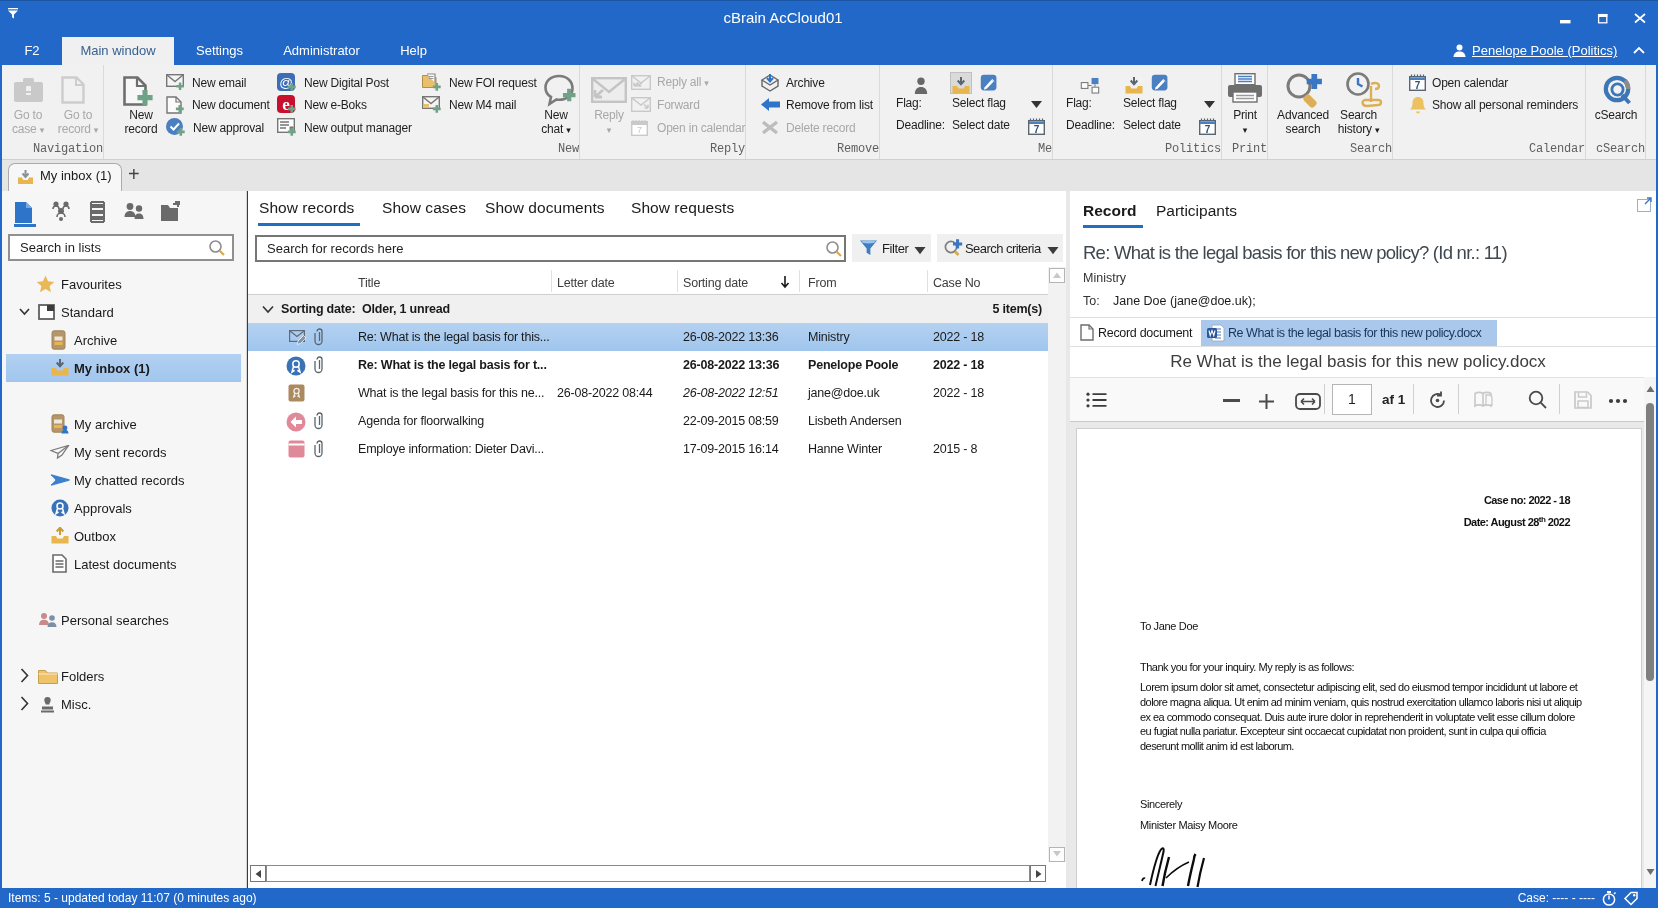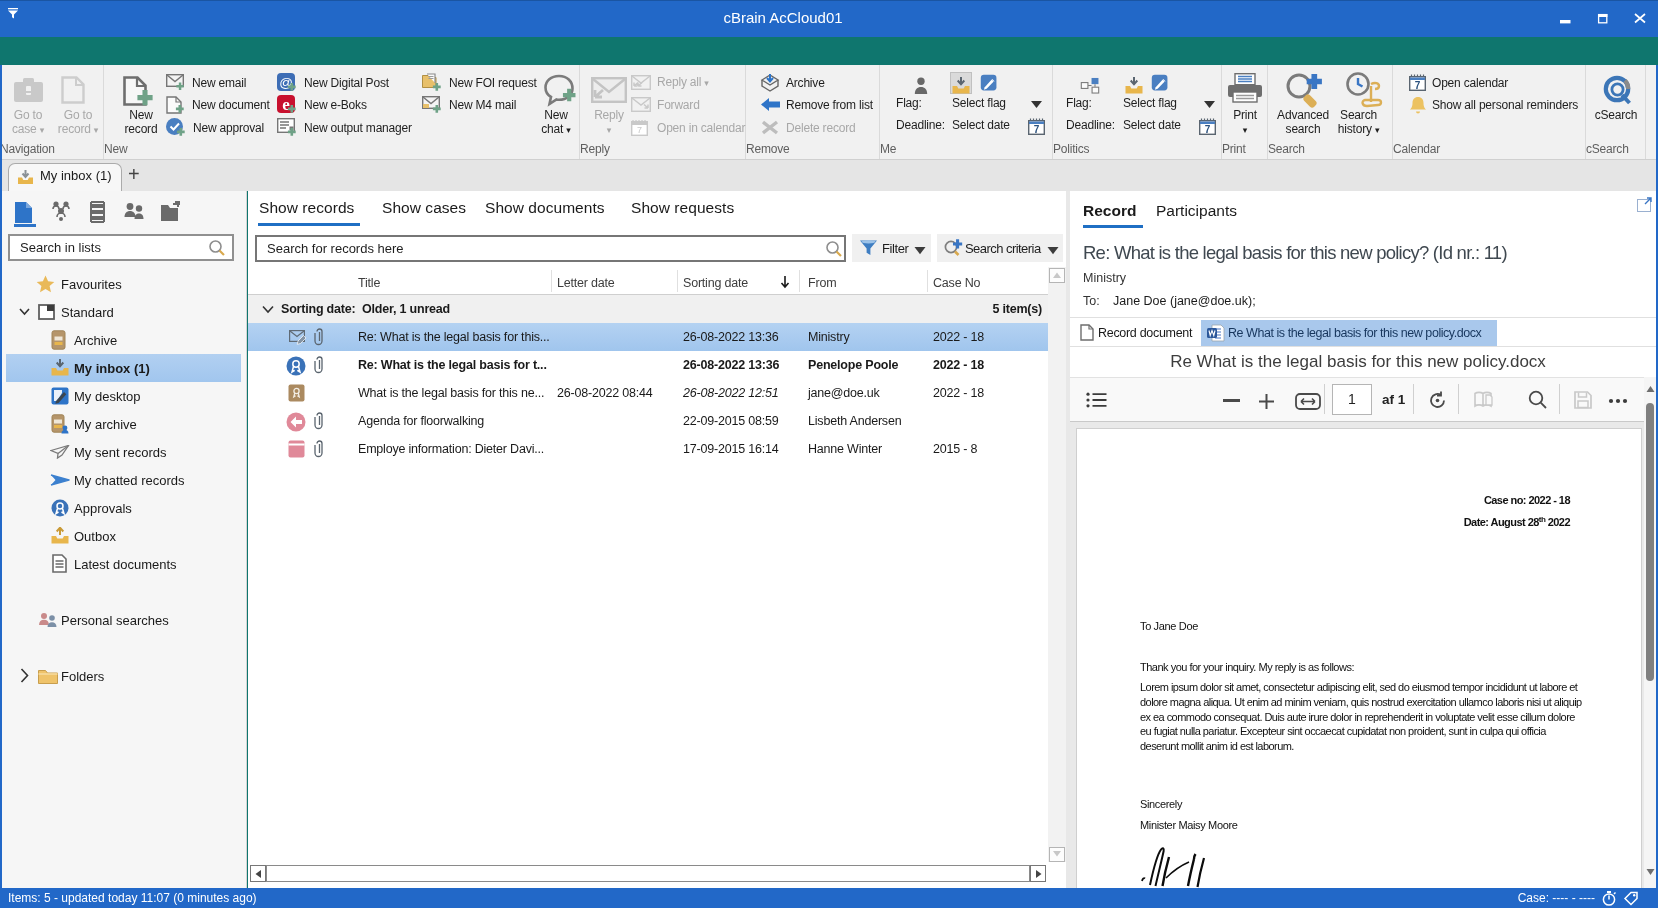--- a/index.html
+++ b/index.html
@@ -1,26 +1,26 @@
 <!DOCTYPE html>
 <html><head>
 <meta charset="utf-8">
 <style>
 * { margin:0; padding:0; box-sizing:border-box; }
 html,body { width:1658px; height:908px; }
-#app { position:relative; width:1658px; height:908px; font-family:"Liberation Sans",sans-serif; background:#0f766e; overflow:hidden; -webkit-font-smoothing:antialiased; }
+#app { position:relative; width:1658px; height:908px; font-family:"Liberation Sans",sans-serif; background:#14532d; overflow:hidden; -webkit-font-smoothing:antialiased; }
 .abs { position:absolute; }
 #titlebar { position:absolute; left:0; top:0; width:1658px; height:37px; background:#2268c8; }
 #titlebar .wtitle { width:1566px; text-align:center; top:9px; color:#fff; font-size:15px; }
 #menurow { position:absolute; left:0; top:37px; width:1658px; height:28px; background:#2268c8; }
 .mtab { position:absolute; top:0; height:28px; line-height:28px; color:#fff; font-size:13px; text-align:center; }
 .mtab.active { background:#f0f0f0; color:#39618f; }
 #ribbon { position:absolute; left:0; top:65px; width:1658px; height:95px; background:#f1f1f1; border-bottom:1px solid #d0d0d0; }
 .rgroup { position:absolute; top:0; height:94px; border-right:1px solid #dadada; }
-.rglabel { position:absolute; bottom:3px; width:100%; text-align:left; font-size:12px; color:#5f5f5f; letter-spacing:-0.2px;}
+.rglabel { position:absolute; bottom:3px; width:100%; text-align:right; font-size:12px; color:#5f5f5f; letter-spacing:-0.2px;font-family:Liberation Mono, monospace;}
 .rbig { position:absolute; text-align:center; font-size:12px; color:#1e1e1e; letter-spacing:-0.2px; line-height:14px;}
 .rsmall { position:absolute; height:22px; line-height:22px; font-size:12px; color:#1e1e1e; white-space:nowrap; letter-spacing:-0.2px;}
 .rsmall svg, .rsmall .ric { vertical-align:middle; }
 .rsmall .rtxt { vertical-align:middle; margin-left:5px; }
 .disabled { color:#a8a8a8 !important; }
 #tabstrip { position:absolute; left:0; top:160px; width:1658px; height:31px; background:#e5e5e5; }
 .doctab { position:absolute; left:8px; top:3px; width:114px; height:28px; background:#f7f7f7; border:1px solid #ababab; border-bottom:none; border-radius:7px 7px 0 0; }
 #sidebar { position:absolute; left:0; top:191px; width:247px; height:697px; background:#f6f6f6; border-right:1px solid #d4d4d4; }
 #centerpanel { position:absolute; left:248px; top:191px; width:818px; height:697px; background:#fff; }
 #rightpanel { position:absolute; left:1070px; top:191px; width:588px; height:697px; background:#fff; }
@@ -41,20 +41,35 @@
     <svg class="abs" style="left:7px;top:8px" width="12" height="12" viewBox="0 0 12 12">
         <path d="M1 2.5 h10 L7 6.5 v4 l-2-1.2 V6.5Z" fill="#fff"></path>
         <rect x="1" y="0" width="10" height="1.3" fill="#fff"></rect>
       </svg>
     <svg class="abs" style="left:1556px;top:8px" width="100" height="20" viewBox="0 0 100 20">
       <rect x="4" y="12" width="10.5" height="3.4" fill="#fff"></rect>
       <rect x="42.6" y="6.6" width="8.2" height="8.2" fill="none" stroke="#fff" stroke-width="1.3"></rect>
       <rect x="42" y="6" width="9.4" height="3" fill="#fff"></rect>
       <path d="M79 6 L89 14.5 M89 6 L79 14.5" stroke="#fff" stroke-width="1.7"></path>
     </svg>
+  </div>
+  <div id="menurow">
+    <div class="mtab" style="left:10px;width:44px;">F2</div>
+    <div class="mtab active" style="left:62px;width:112px;">Main window</div>
+    <div class="mtab" style="left:188px;width:63px;">Settings</div>
+    <div class="mtab" style="left:282px;width:79px;">Administrator</div>
+    <div class="mtab" style="left:396px;width:35px;">Help</div>
+    <svg class="abs" style="left:1451px;top:5px" width="17" height="17" viewBox="0 0 17 17">
+        <circle cx="8.5" cy="5.5" r="3" fill="#fff"></circle>
+        <path d="M2.5 15c0-3.5 2.5-5.5 6-5.5s6 2 6 5.5Z" fill="#fff"></path>
+      </svg>
+    <div class="abs" style="left:1472px;top:6px;color:#fff;font-size:13px;text-decoration:underline;">Penelope Poole (Politics)</div>
+    <svg class="abs" style="left:1632px;top:8px" width="14" height="12" viewBox="0 0 14 12">
+        <path d="M2 8 L7 3 L12 8" stroke="#fff" stroke-width="1.8" fill="none"></path>
+      </svg>
   </div>
   <div id="ribbon">
 
     <div class="rgroup" style="left:0;width:104px;">
       <svg class="abs" style="left:14px;top:13px" width="29" height="24" viewBox="0 0 29 24">
           <rect x="0" y="4" width="29" height="20" rx="2" fill="#c9c9c9"></rect>
           <rect x="9" y="0" width="11" height="6" rx="1.5" fill="#c9c9c9"></rect>
           <rect x="12" y="8" width="5" height="9" rx="1" fill="#f1f1f1"></rect>
           <rect x="12" y="13" width="5" height="2" fill="#c9c9c9"></rect>
         </svg>
@@ -355,28 +370,20 @@
         </svg>
         <span class="lbl" style="left:74px;">Archive</span>
       </div>
     <div class="treerow" style="top:163px;background:linear-gradient(#b2d0f1,#a1c6ee);left:6px;width:235px;">
         <svg class="abs" style="left:45px;top:5px" width="18" height="17" viewBox="0 0 18 17">
           <path d="M9 0v7M5.7 3.5 9 7.3l3.3-3.8" stroke="#5a6570" stroke-width="2" fill="none"></path>
           <path d="M0.5 9 h4.5l1.3 2.5h5.4L13 9h4.5V16.5H0.5Z" fill="#e8b64c"></path>
         </svg>
         <span class="lbl" style="left:68px;font-weight:bold;">My inbox (1)</span>
       </div>
-    <div class="treerow" style="top:191px;">
-        <svg class="abs" style="left:51px;top:5px" width="18" height="18" viewBox="0 0 18 18">
-          <rect x="0.5" y="0.5" width="17" height="17" rx="2" fill="#2e74c8"></rect>
-          <path d="M3 3 h8 v3 l-5 8 H3Z" fill="#fff" opacity="0.9"></path>
-          <path d="M5 14 L13 5 l2.3 2.2 L7.5 16 l-3.2 0.8Z" fill="#3c4650"></path>
-        </svg>
-        <span class="lbl" style="left:74px;">My desktop</span>
-      </div>
     <div class="treerow" style="top:219px;">
         <svg class="abs" style="left:51px;top:4px" width="18" height="20" viewBox="0 0 18 20">
           <rect x="1" y="0.8" width="12" height="17.4" rx="2" fill="#b5956a" stroke="#a08457" stroke-width="1"></rect>
           <rect x="3" y="5.5" width="8" height="4" fill="#efe7d8"></rect>
           <rect x="3" y="11" width="8" height="3" fill="#e8b64c"></rect>
           <circle cx="14" cy="14" r="2.4" fill="#2e74c8"></circle>
           <path d="M10.5 19.5 c0-2.5 1.5-3.7 3.5-3.7 s3.5 1.2 3.5 3.7Z" fill="#2e74c8"></path>
         </svg>
         <span class="lbl" style="left:74px;">My archive</span>
       </div>
@@ -427,20 +434,30 @@
       </div>
     <div class="treerow" style="top:471px;">
         <svg class="abs" style="left:20px;top:6px" width="9" height="15" viewBox="0 0 9 15">
           <path d="M1.5 1 l6 6.5 -6 6.5" stroke="#333" stroke-width="1.6" fill="none"></path>
         </svg>
         <svg class="abs" style="left:38px;top:6px" width="20" height="16" viewBox="0 0 20 16">
           <path d="M0.5 2.5 h7 l2 2.5 h10 v10.5 h-19Z" fill="#efc36a" stroke="#c89e4d" stroke-width="1"></path>
           <path d="M0.5 6 h19" stroke="#f7dca2" stroke-width="1.5"></path>
         </svg>
         <span class="lbl" style="left:61px;">Folders</span>
+      </div>
+    <div class="treerow" style="top:499px;">
+        <svg class="abs" style="left:20px;top:6px" width="9" height="15" viewBox="0 0 9 15">
+          <path d="M1.5 1 l6 6.5 -6 6.5" stroke="#333" stroke-width="1.6" fill="none"></path>
+        </svg>
+        <svg class="abs" style="left:39px;top:6px" width="17" height="17" viewBox="0 0 17 17">
+          <path d="M8.5 1 a3.2 3.2 0 0 1 3.2 3.2 c0 2-1.4 2.6-1.4 4.3 h-3.6 c0-1.7-1.4-2.3-1.4-4.3 A3.2 3.2 0 0 1 8.5 1Z" fill="#6a6a6a"></path>
+          <path d="M3 10.5 h11 v3 H3Z M2 14.5 h13 v2 H2Z" fill="#6a6a6a"></path>
+        </svg>
+        <span class="lbl" style="left:61px;">Misc.</span>
       </div>
   </div>
   <div id="centerpanel">
     <div class="abs" style="left:11px;top:8px;font-size:15.5px;color:#1a1a1a;letter-spacing:0.05px;">Show records</div>
     <div class="abs" style="left:134px;top:8px;font-size:15.5px;color:#1a1a1a;letter-spacing:0.05px;">Show cases</div>
     <div class="abs" style="left:237px;top:8px;font-size:15.5px;color:#1a1a1a;letter-spacing:0.05px;">Show documents</div>
     <div class="abs" style="left:383px;top:8px;font-size:15.5px;color:#1a1a1a;letter-spacing:0.05px;">Show requests</div>
     <div class="abs" style="left:10px;top:32px;width:102px;height:3px;background:#1f6fc4;"></div>
     <div class="abs" style="left:7px;top:44px;width:591px;height:27px;background:#fff;border:2px solid #767676;"></div>
     <div class="abs" style="left:19px;top:50px;font-size:13px;color:#1e1e1e;">Search for records here</div>

